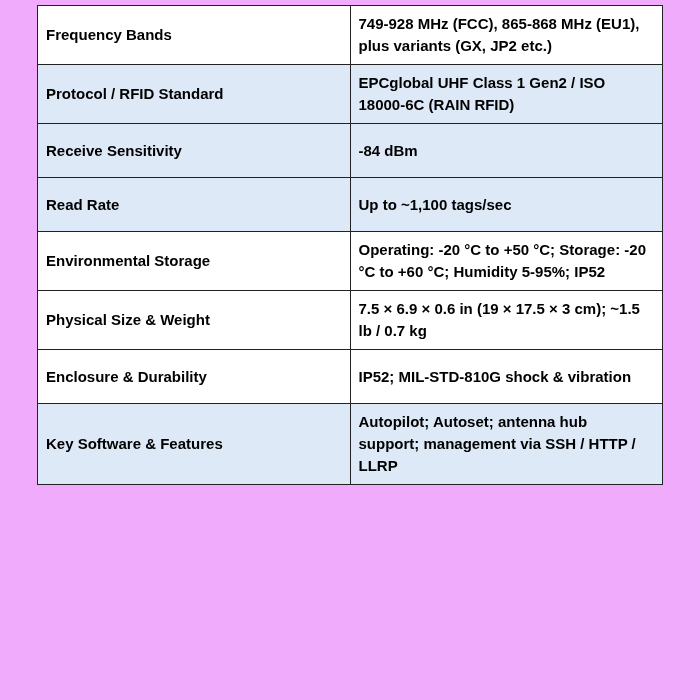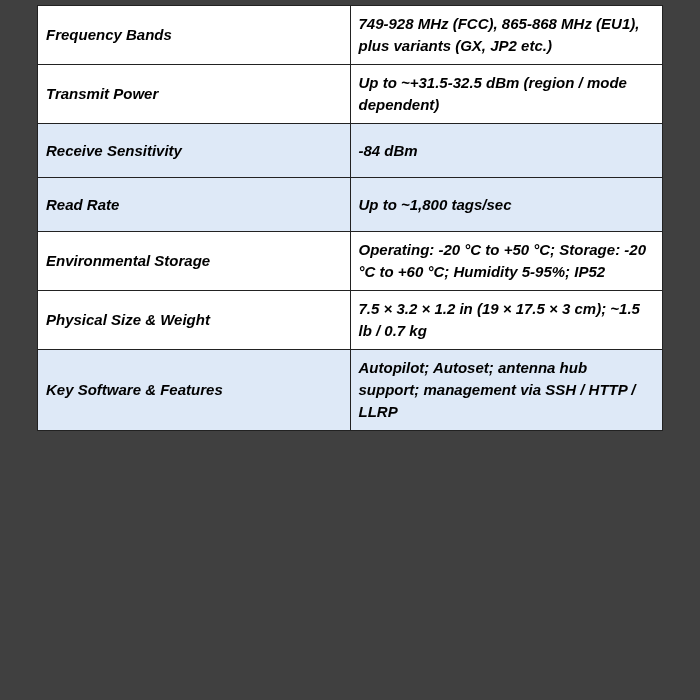--- a/index.html
+++ b/index.html
@@ -8,22 +8,21 @@
     background: #ffffff;
     width: 700px;
     height: 700px;
     overflow: hidden;
     font-family: "Liberation Sans", sans-serif;
   }
   .page {
     position: relative;
     width: 700px;
     height: 700px;
-    background: #404040;
-    font-style: italic;
+    background: #f0abfc;
   }
   table.spec-table {
     position: absolute;
     left: 37px;
     top: 5px;
     width: 626px;
     border-collapse: collapse;
     table-layout: fixed;
   }
   table.spec-table td {
@@ -46,39 +45,43 @@
 </head>
 <body>
 
 <div class="page">
   <table class="spec-table">
     <tbody>
         <tr class="row-plain">
           <td class="label-cell">Frequency Bands</td>
           <td class="value-cell">749-928 MHz (FCC), 865-868 MHz (EU1), plus variants (GX, JP2 etc.)</td>
         </tr>
-        <tr class="row-plain">
-          <td class="label-cell">Transmit Power</td>
-          <td class="value-cell">Up to ~+31.5-32.5 dBm (region / mode dependent)</td>
+        <tr class="row-alt">
+          <td class="label-cell">Protocol / RFID Standard</td>
+          <td class="value-cell">EPCglobal UHF Class 1 Gen2 / ISO 18000-6C (RAIN RFID)</td>
         </tr>
         <tr class="row-alt">
           <td class="label-cell">Receive Sensitivity</td>
           <td class="value-cell">-84 dBm</td>
         </tr>
         <tr class="row-alt">
           <td class="label-cell">Read Rate</td>
-          <td class="value-cell">Up to ~1,800 tags/sec</td>
+          <td class="value-cell">Up to ~1,100 tags/sec</td>
         </tr>
         <tr class="row-plain">
           <td class="label-cell">Environmental Storage</td>
           <td class="value-cell">Operating: -20 °C to +50 °C; Storage: -20 °C to +60 °C; Humidity 5-95%; IP52</td>
         </tr>
         <tr class="row-plain">
           <td class="label-cell">Physical Size &amp; Weight</td>
-          <td class="value-cell">7.5 × 3.2 × 1.2 in (19 × 17.5 × 3 cm); ~1.5 lb / 0.7 kg</td>
+          <td class="value-cell">7.5 × 6.9 × 0.6 in (19 × 17.5 × 3 cm); ~1.5 lb / 0.7 kg</td>
+        </tr>
+        <tr class="row-plain">
+          <td class="label-cell">Enclosure &amp; Durability</td>
+          <td class="value-cell">IP52; MIL-STD-810G shock &amp; vibration</td>
         </tr>
         <tr class="row-alt">
           <td class="label-cell">Key Software &amp; Features</td>
           <td class="value-cell">Autopilot; Autoset; antenna hub support; management via SSH / HTTP / LLRP</td>
         </tr>
       </tbody>
   </table>
 </div>
 
 </body></html>

